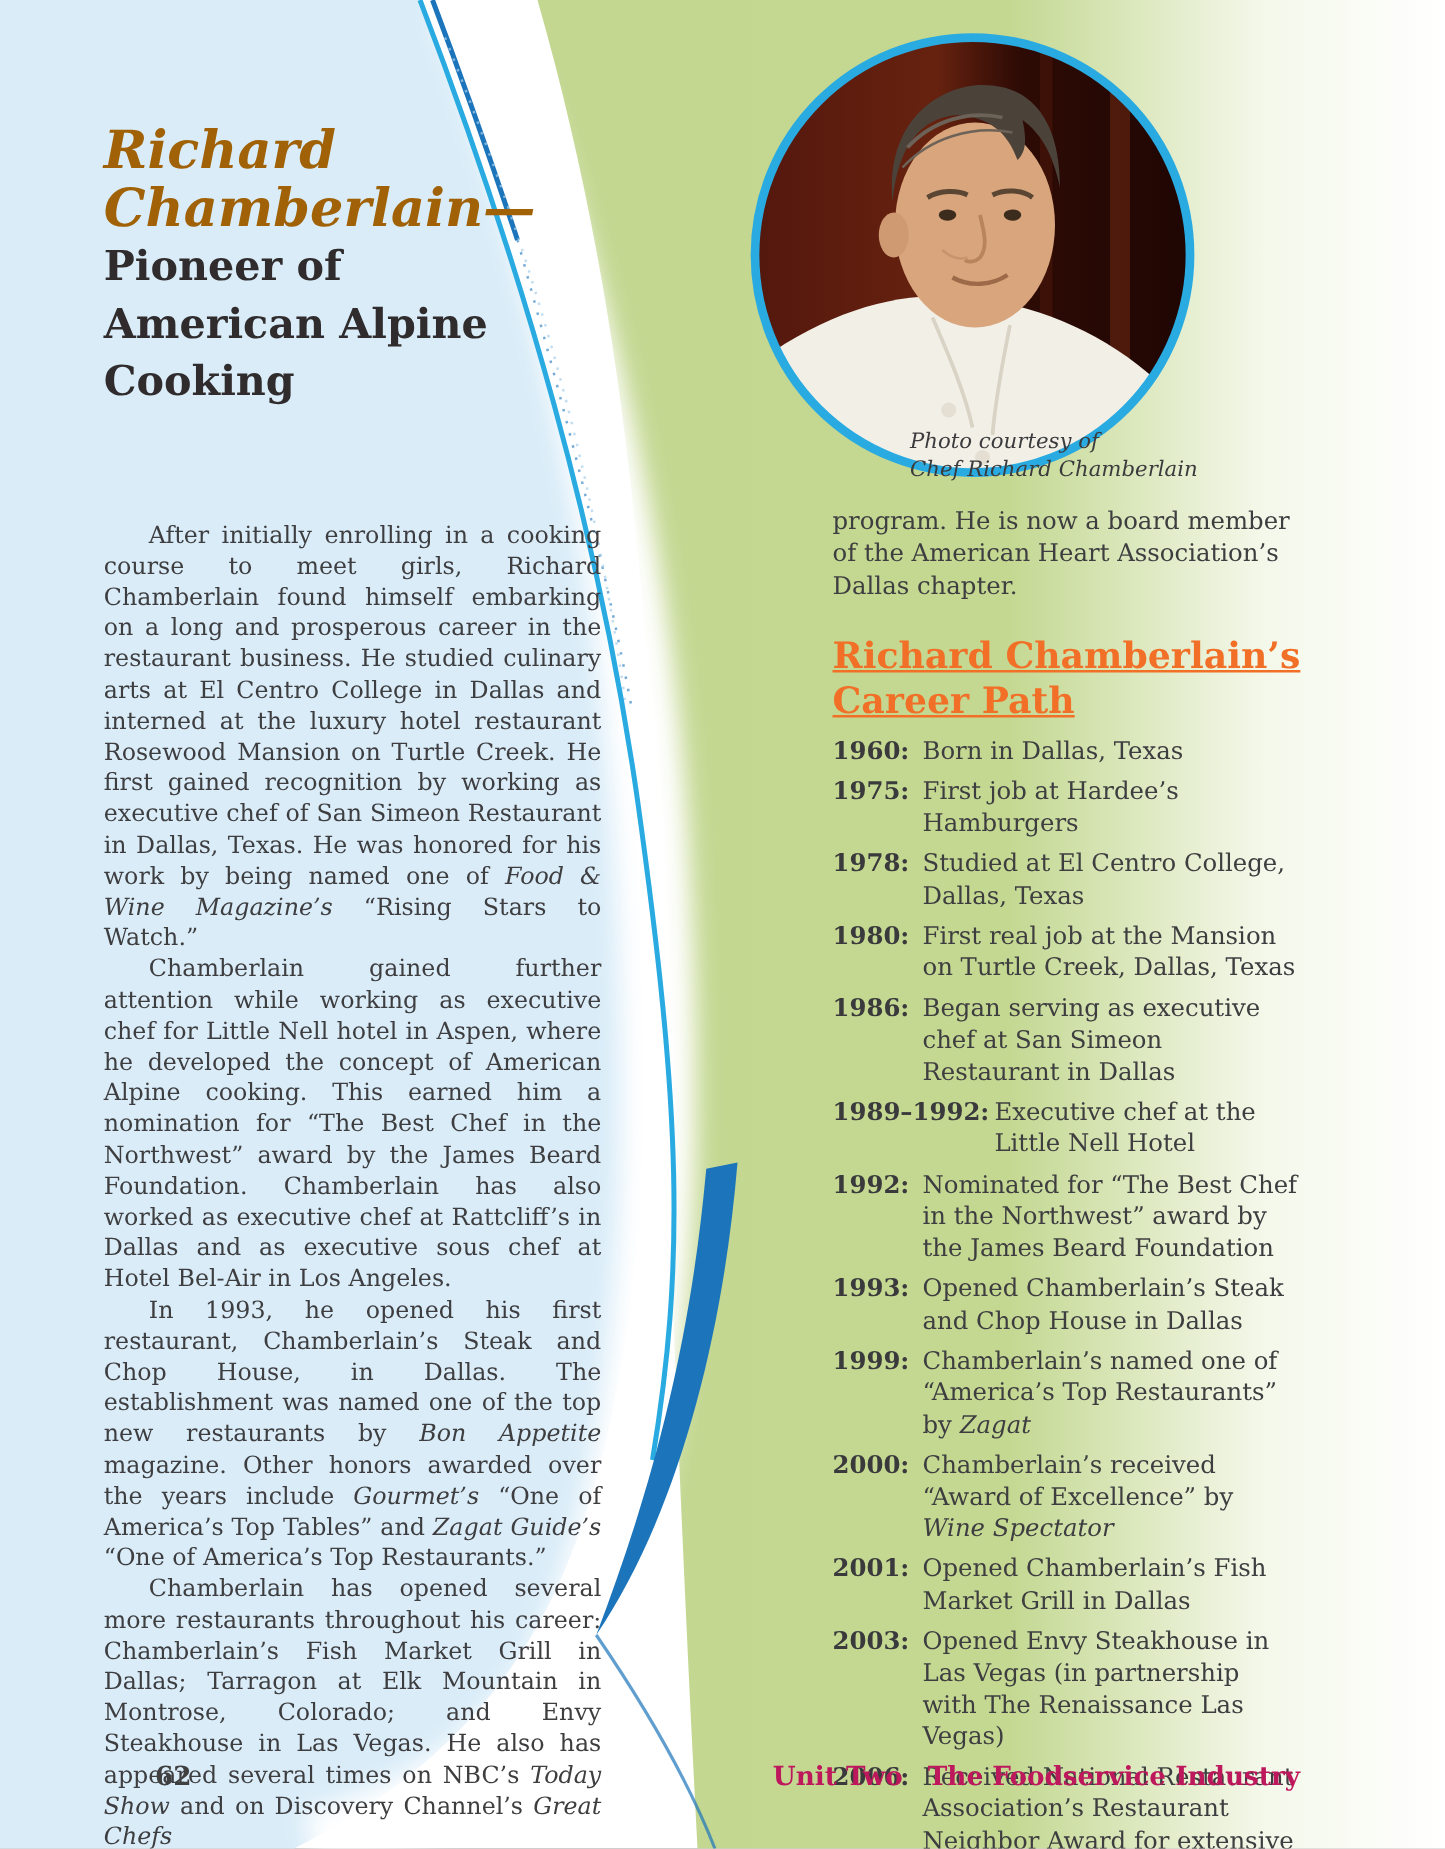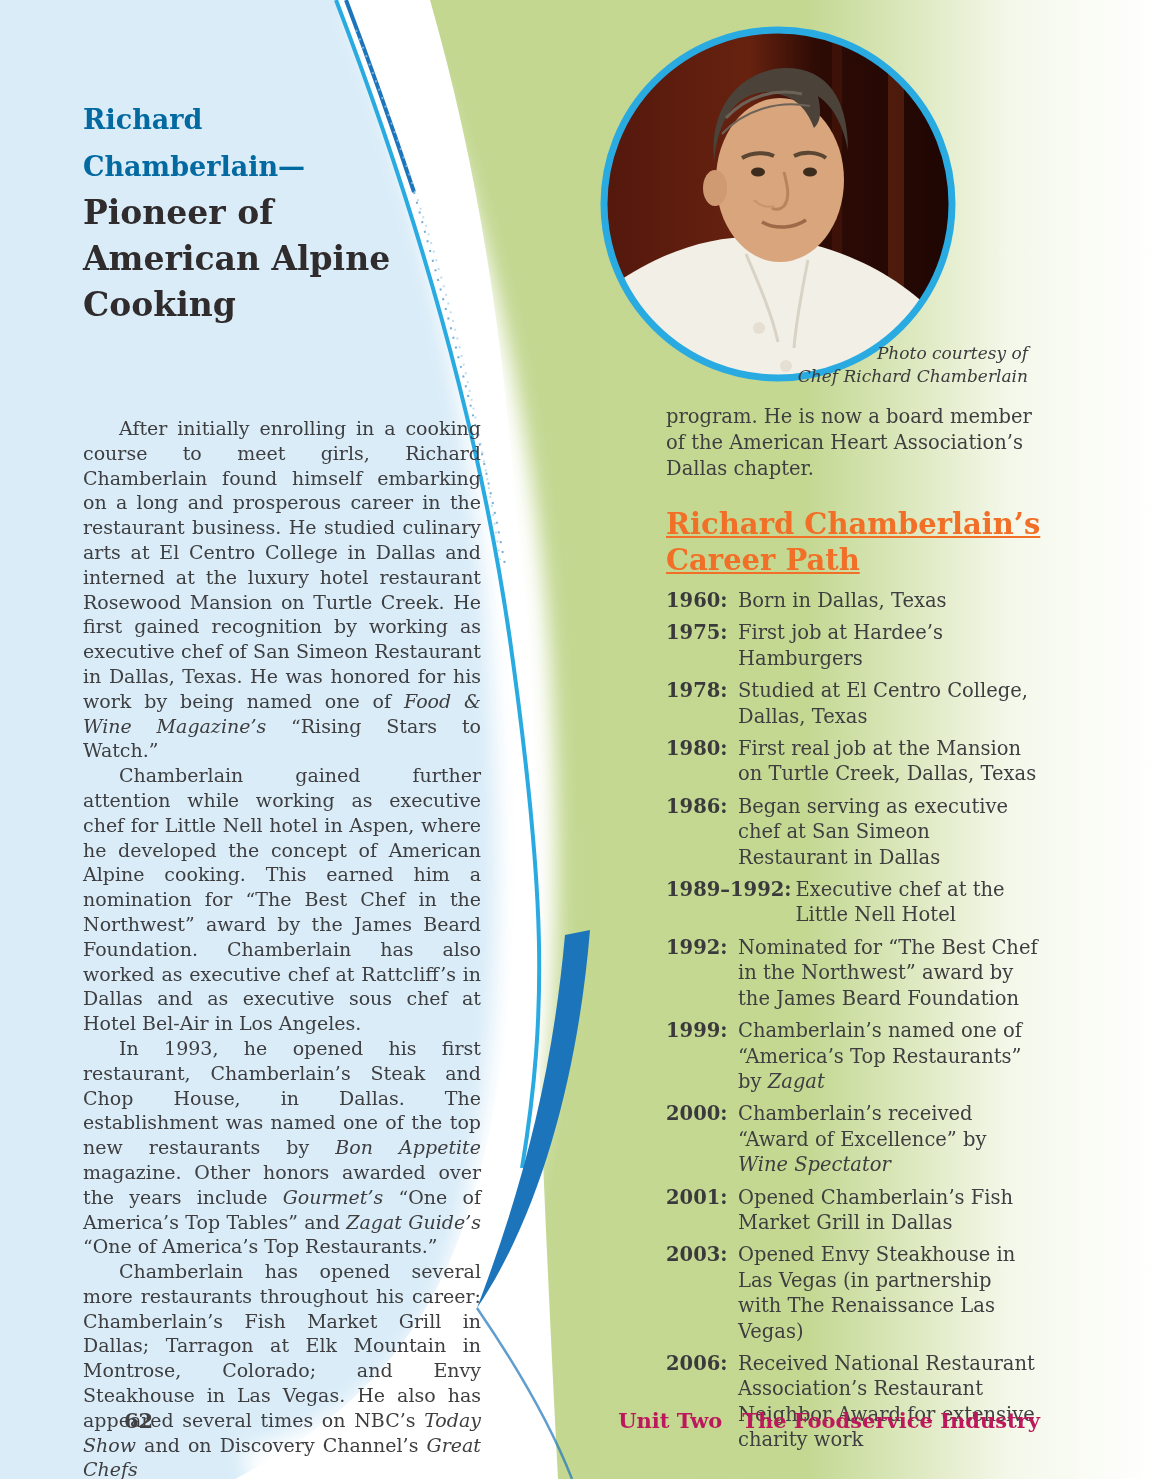--- a/index.html
+++ b/index.html
@@ -5,33 +5,33 @@
   html,body{margin:0;padding:0;background:#888;}
   #page{
     position:relative;width:1156px;height:1479px;background:#ffffff;
     overflow:hidden;font-family:"DejaVu Serif", serif;margin:0 auto;
   }
   #bg-art{position:absolute;left:0;top:0;z-index:0;}
   .layer{position:absolute;z-index:2;}
 
   
   .title-block{left:83px;top:96px;width:400px;}
-  .title-main{font-size:27px;font-weight:bold;color:#0369a1;line-height:47px;}
+  .title-main{font-size:42px;font-weight:bold;color:#a16207;line-height:47px;font-style:italic;}
   .title-sub{font-size:33px;font-weight:600;color:#302c2d;line-height:46px;}
 
   
   .left-col{left:83px;top:416px;width:398px;font-size:19px;line-height:24.8px;
     color:#3e3e40;text-align:justify;}
   .left-col p{margin:0;text-indent:36px;}
 
   
   #portrait-wrap{left:596px;top:22px;width:364px;height:364px;z-index:1;}
 
   
-  .credit{left:728px;top:342px;width:300px;text-align:right;font-style:italic;
+  .credit{left:728px;top:342px;width:300px;text-align:left;font-style:italic;
     font-size:17px;line-height:23px;color:#3b3b3d;}
 
   
   .right-intro{left:666px;top:404px;width:385px;font-size:19.5px;line-height:26px;color:#3e3e40;}
   .career-heading{left:666px;top:506px;width:380px;font-size:29px;font-weight:bold;
     color:#f16f26;line-height:36px;text-decoration:underline;}
   .timeline{left:666px;top:588px;width:374px;font-size:19.5px;line-height:25.4px;color:#3e3e40;}
   .tl-row{display:flex;margin-bottom:7px;}
   .tl-year{font-weight:bold;min-width:68px;flex:0 0 auto;padding-right:4px;color:#3a3a3c;}
   .tl-desc{flex:1 1 auto;}
@@ -172,20 +172,24 @@
       </div>
       <div class="tl-row">
         <span class="tl-year">1989–1992:</span>
         <div class="tl-desc"><span>Executive chef at the Little Nell Hotel</span></div>
       </div>
       <div class="tl-row">
         <span class="tl-year">1992:</span>
         <div class="tl-desc"><span>Nominated for “The Best Chef in the Northwest” award by the James Beard Foundation</span></div>
       </div>
       <div class="tl-row">
+        <span class="tl-year">1993:</span>
+        <div class="tl-desc"><span>Opened Chamberlain’s Steak and Chop House in Dallas</span></div>
+      </div>
+      <div class="tl-row">
         <span class="tl-year">1999:</span>
         <div class="tl-desc"><span>Chamberlain’s named one of “America’s Top Restaurants” by </span><i>Zagat</i></div>
       </div>
       <div class="tl-row">
         <span class="tl-year">2000:</span>
         <div class="tl-desc"><span>Chamberlain’s received “Award of Excellence” by </span><i>Wine Spectator</i></div>
       </div>
       <div class="tl-row">
         <span class="tl-year">2001:</span>
         <div class="tl-desc"><span>Opened Chamberlain’s Fish Market Grill in Dallas</span></div>

